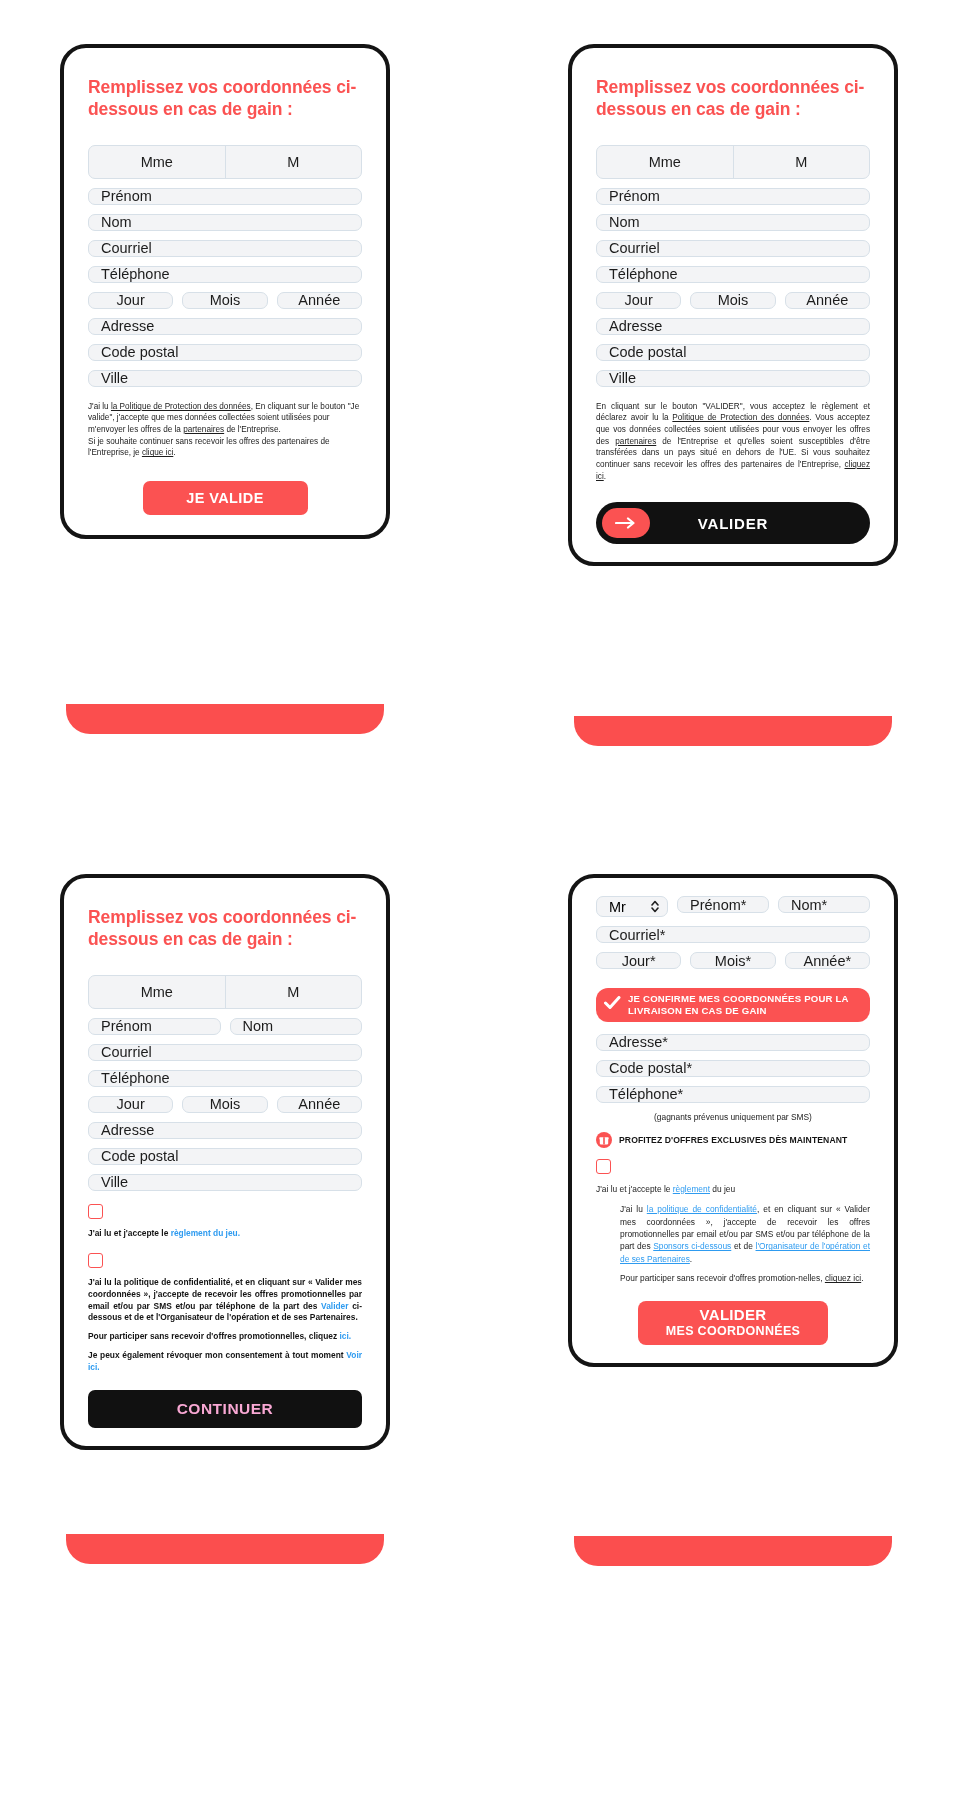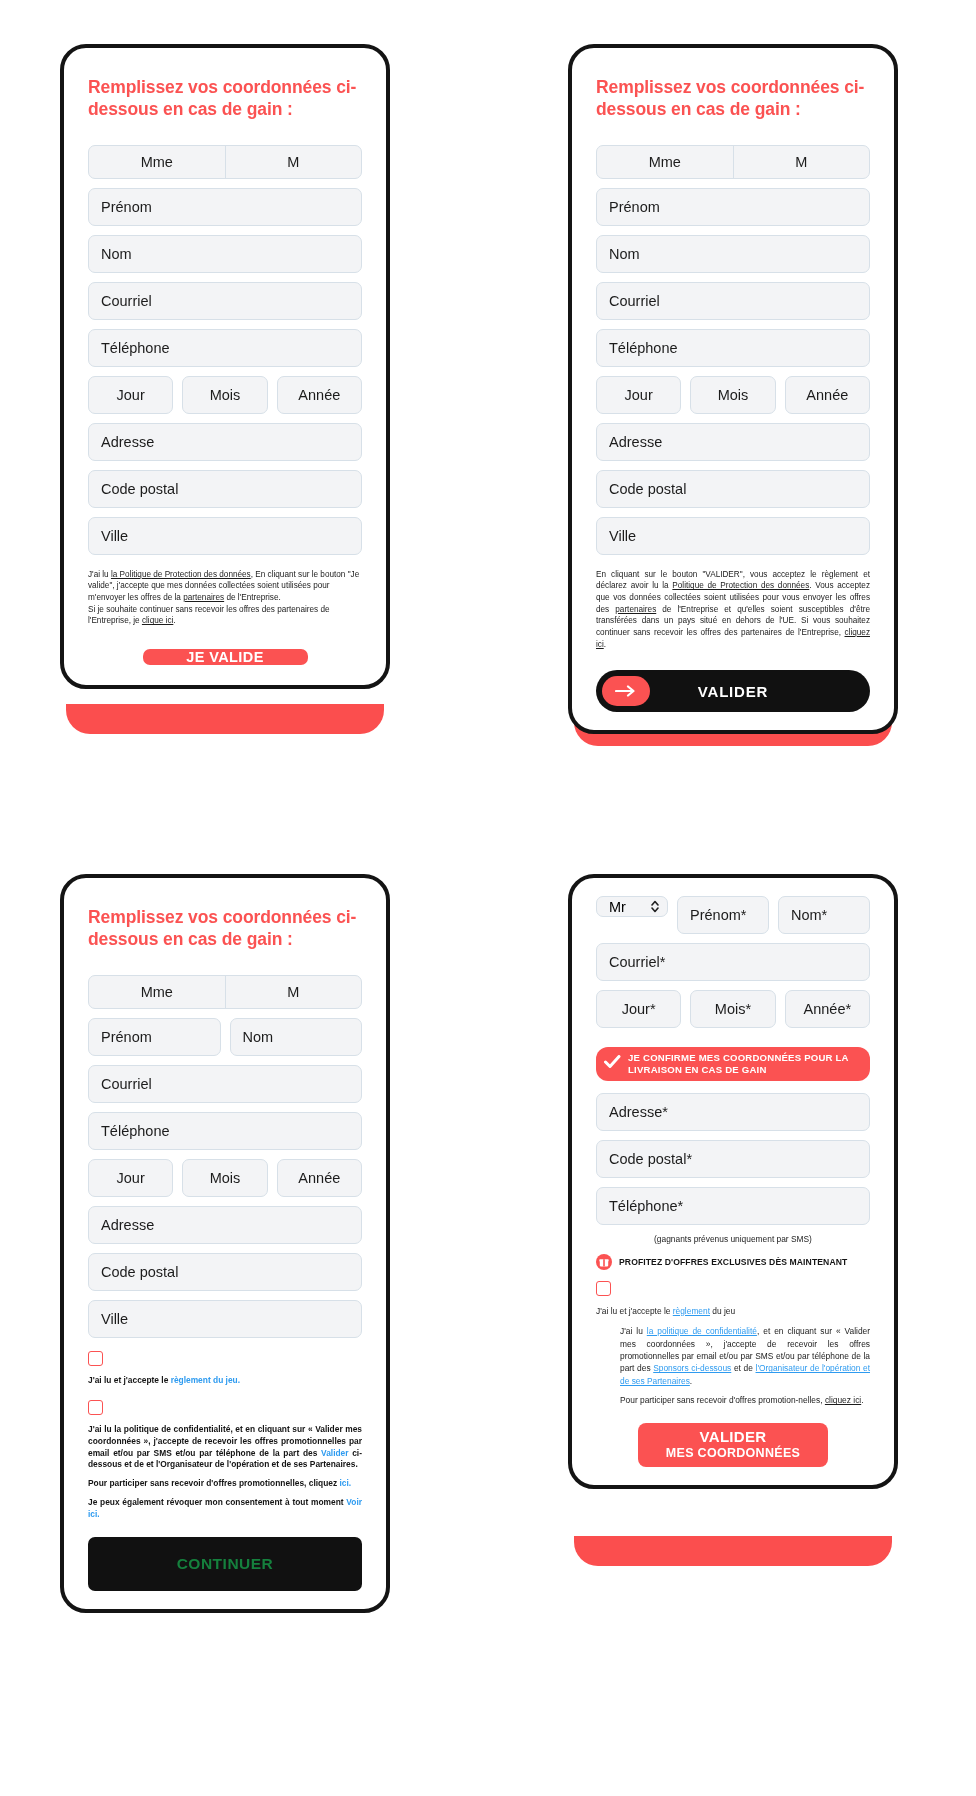--- a/index.html
+++ b/index.html
@@ -46,21 +46,21 @@
   .title {
     color: #fb5252;
     font-size: 17.5px;
     font-weight: bold;
     line-height: 1.28;
     letter-spacing: -0.1px;
     margin: 6px 0 24px 0;
   }
   .field {
     width: 100%;
-    height: 38px;
+    height: 17px;
     background: #f3f4f6;
     border: 1px solid #d7e0e8;
     border-radius: 7px;
     display: flex; align-items: center;
     padding: 0 12px;
     font-size: 14.5px;
     color: #1c1c1c;
     margin-bottom: 9px;
   }
   .field.center { justify-content: center; padding: 0; }
@@ -89,21 +89,21 @@
     line-height: 1.42;
     color: #1c1c1c;
     margin-top: 14px;
   }
   .legal.just { text-align: justify; }
   .legal u, .legal .u { text-decoration: underline; }
   .legal p { margin: 0; }
 
   .btn-red {
     margin: 22px auto 4px auto;
-    width: 165px; height: 16px;
+    width: 165px; height: 34px;
     background: #fb5252;
     color: #fff;
     border-radius: 7px;
     display: flex; align-items: center; justify-content: center;
     font-size: 14.5px; font-weight: bold;
     letter-spacing: 0.4px;
   }
   .btn-black {
     margin: 20px auto 2px auto;
     width: 100%; height: 42px;
@@ -119,23 +119,23 @@
   .btn-black .arrow {
     position: absolute; left: 6px; top: 6px;
     width: 48px; height: 30px;
     background: #fb5252;
     border-radius: 15px;
     display: flex; align-items: center; justify-content: center;
   }
   .btn-black .arrow svg { display: block; }
   .btn-black-sq {
     margin: 16px auto 2px auto;
-    width: 100%; height: 54px;
+    width: 100%; height: 38px;
     background: #111;
-    color: #15803d;
+    color: #f9a8d4;
     border-radius: 7px;
     display: flex; align-items: center; justify-content: center;
     font-size: 15.5px; font-weight: bold;
     letter-spacing: 0.5px;
   }
 
   .cbrow { display: flex; gap: 9px; margin-top: 12px; align-items: flex-start; flex-direction: column; }
   .cbox {
     flex: 0 0 auto;
     width: 15px; height: 15px;

